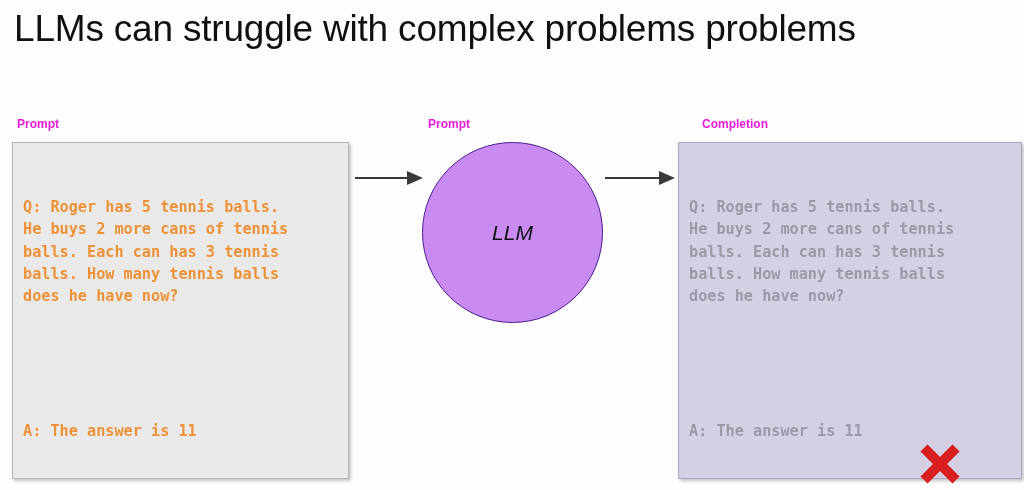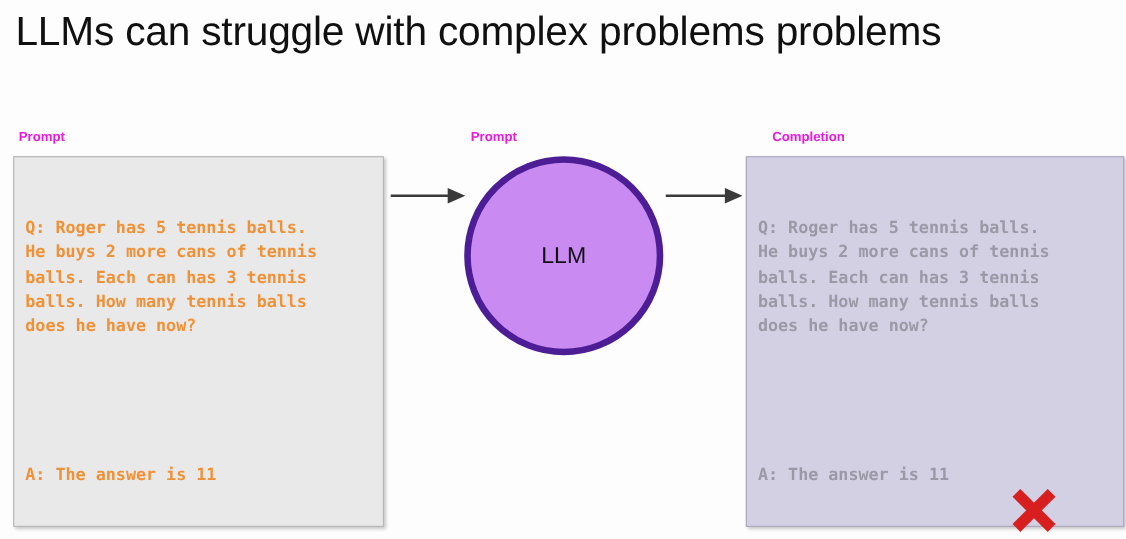--- a/index.html
+++ b/index.html
@@ -88,22 +88,23 @@
 
   
   #llm-circle {
     position: absolute;
     left: 422px;
     top: 142px;
     width: 181px;
     height: 181px;
     border-radius: 50%;
     background: #c98af2;
-    border: 6px solid #4c1d95;
+    border: 1px solid #4c1d95;
     box-sizing: border-box;
+    font-style: italic;
   }
   #llm-label {
     position: absolute;
     left: 0;
     top: 0;
     width: 100%;
     height: 100%;
     display: flex;
     align-items: center;
     justify-content: center;

